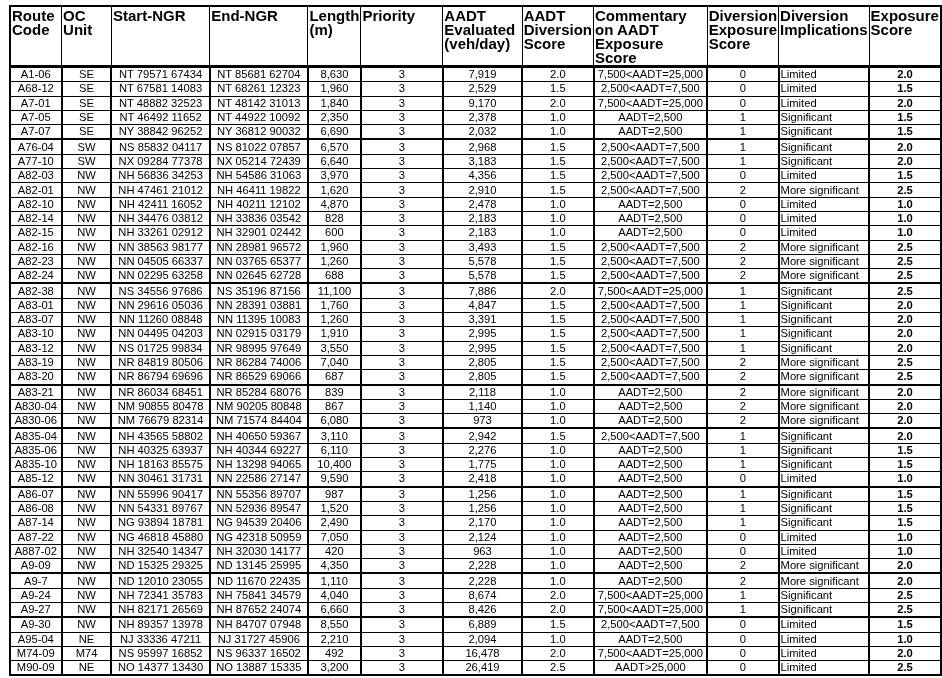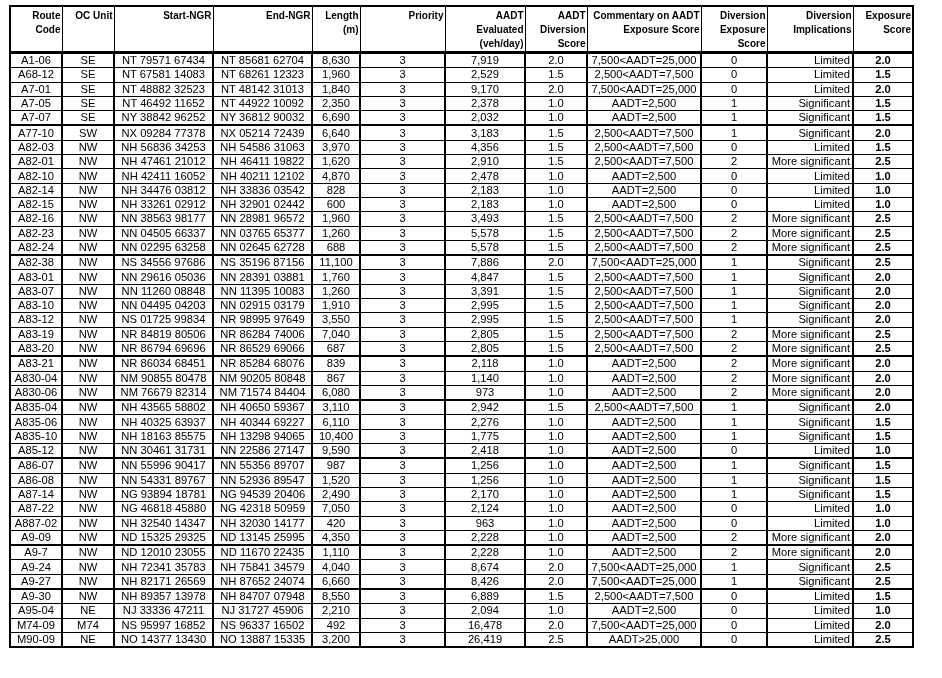--- a/index.html
+++ b/index.html
@@ -8,42 +8,42 @@
     position: absolute; left: 9px; top: 5px;
     border-collapse: collapse;
     font-family: "Liberation Sans", sans-serif;
     font-size: 11.2px;
     color: #000;
     border: 2px solid #000;
     table-layout: fixed;
   }
   #tbl th {
     font-weight: bold;
-    font-size: 10px;
+    font-size: 15px;
     vertical-align: top;
-    text-align: right;
+    text-align: left;
     border: 1px solid #000;
     border-bottom: 3px solid #000;
     padding: 2px 1px 0 1px;
     line-height: 14px;
     height: 38px;
   }
   #tbl td {
     border-left: 2px solid #000;
     border-right: 2px solid #000;
     border-top: 1px solid #000;
     border-bottom: 1px solid #000;
     padding: 0 2px;
     height: 13.3px;
     line-height: 13px;
     text-align: center;
     white-space: nowrap;
     overflow: hidden;
   }
-  #tbl td.left { text-align: right; padding-left: 1px; }
+  #tbl td.left { text-align: left; padding-left: 1px; }
   #tbl td.bold { font-weight: bold; }
   #tbl tr.thick td { border-bottom: 2px solid #000; }
 </style>
 </head>
 <body>
 
 <table id="tbl">
   <colgroup>
     <col style="width:52px">
       <col style="width:52px">
@@ -139,20 +139,34 @@
         <td>6,690</td>
         <td>3</td>
         <td>2,032</td>
         <td>1.0</td>
         <td>AADT=2,500</td>
         <td>1</td>
         <td class="left">Significant</td>
         <td class="bold">1.5</td>
       </tr>
       <tr>
+        <td>A76-04</td>
+        <td>SW</td>
+        <td>NS 85832 04117</td>
+        <td>NS 81022 07857</td>
+        <td>6,570</td>
+        <td>3</td>
+        <td>2,968</td>
+        <td>1.5</td>
+        <td>2,500&lt;AADT=7,500</td>
+        <td>1</td>
+        <td class="left">Significant</td>
+        <td class="bold">2.0</td>
+      </tr>
+      <tr>
         <td>A77-10</td>
         <td>SW</td>
         <td>NX 09284 77378</td>
         <td>NX 05214 72439</td>
         <td>6,640</td>
         <td>3</td>
         <td>3,183</td>
         <td>1.5</td>
         <td>2,500&lt;AADT=7,500</td>
         <td>1</td>

